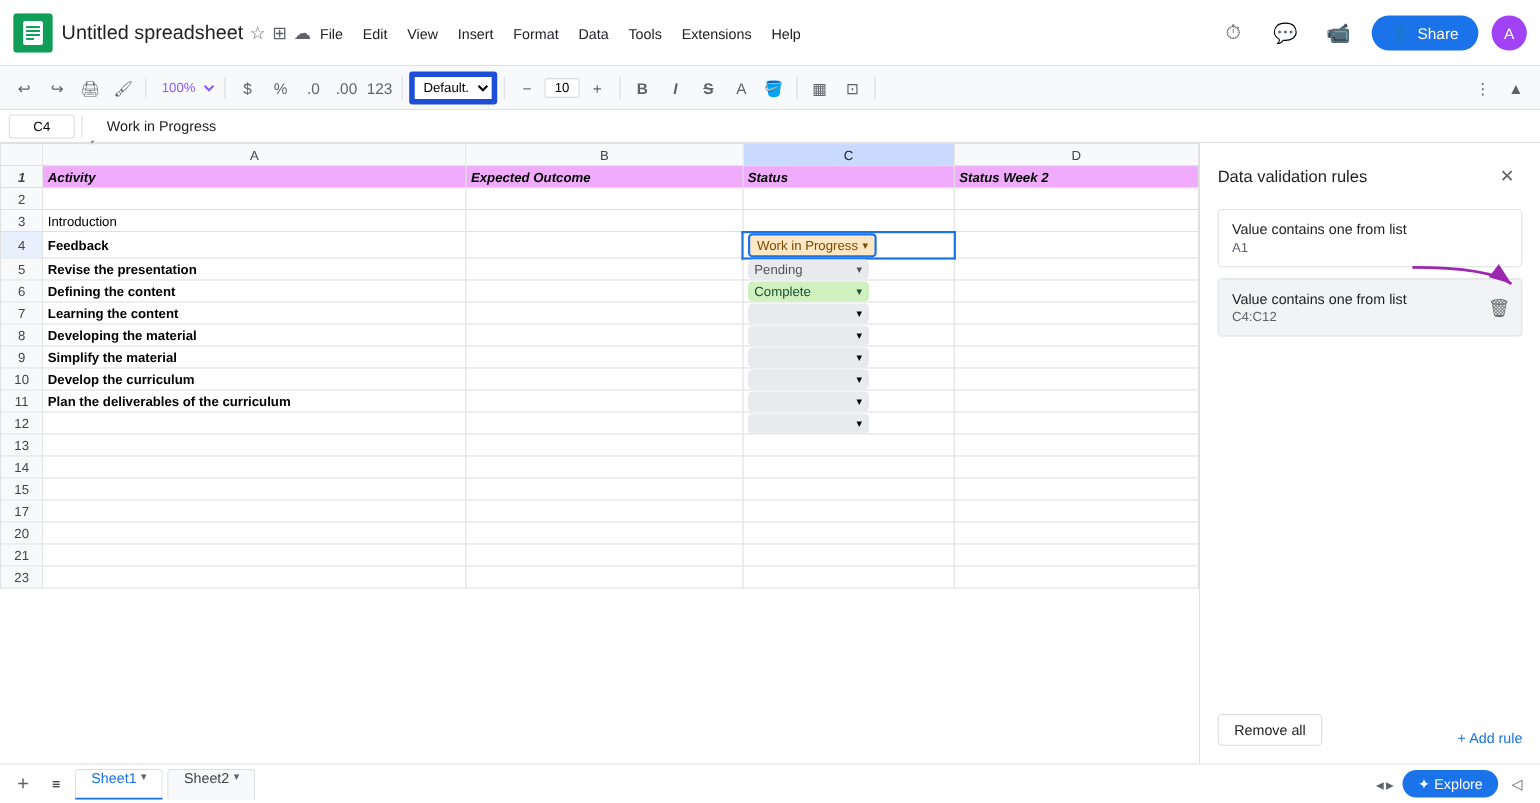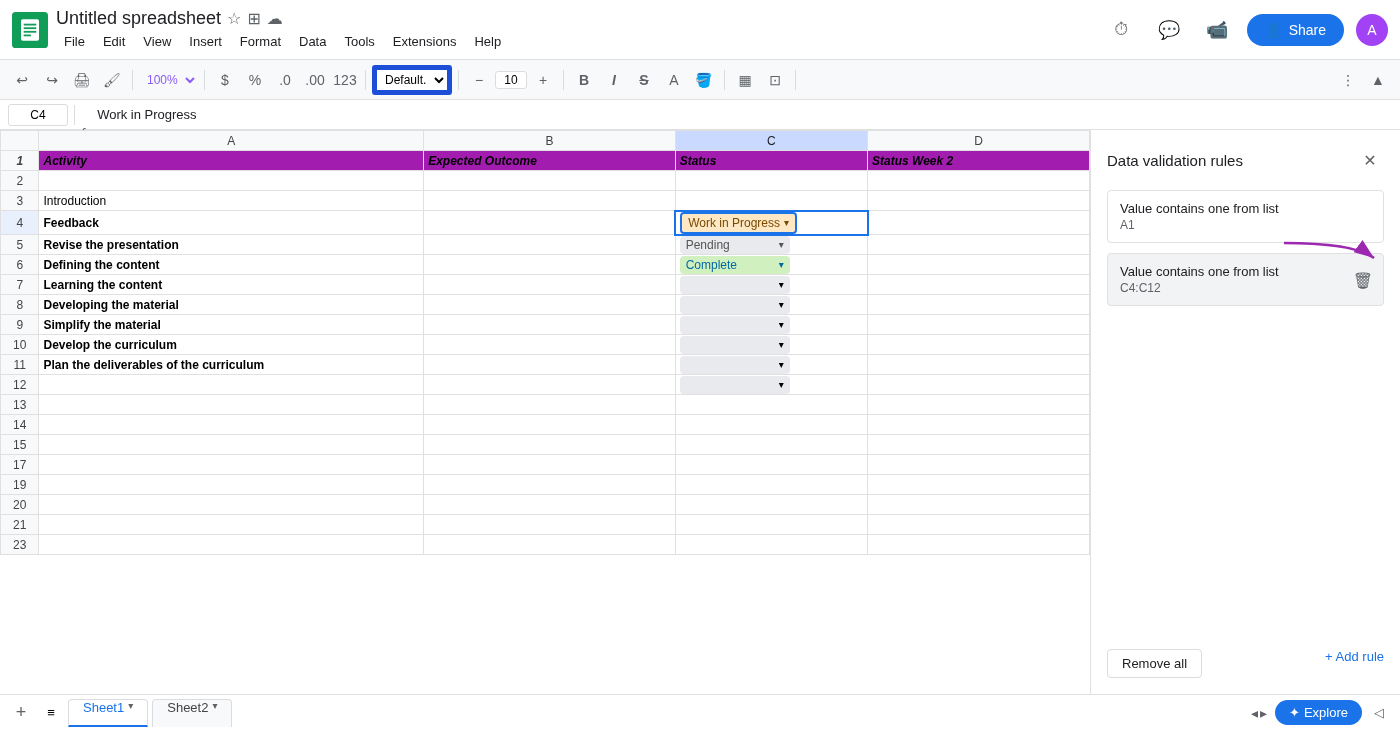--- a/index.html
+++ b/index.html
@@ -5,21 +5,21 @@
     * { box-sizing: border-box; margin: 0; padding: 0; }
     body { font-family: Arial, sans-serif; font-size: 13px; background: #fff; overflow: hidden; width: 1400px; height: 730px; }
 
     
     #title-bar {
       display: flex; align-items: center; height: 60px; padding: 0 12px;
       background: #fff; border-bottom: 1px solid #e0e0e0;
     }
     #app-icon { width: 36px; height: 36px; margin-right: 8px; flex-shrink: 0; }
     #app-icon svg { width: 36px; height: 36px; }
-    #title-section { display: flex; flex-direction: column; flex: 1; }
+    #title-section { display: flex; flex-direction: row; flex: 1; }
     #title-row { display: flex; align-items: center; gap: 6px; }
     #spreadsheet-title { font-size: 18px; color: #202124; }
     .title-icon { font-size: 16px; color: #5f6368; cursor: pointer; }
     #menu-bar { display: flex; gap: 2px; margin-top: 2px; }
     .menu-item { font-size: 13px; color: #202124; padding: 3px 8px; border-radius: 3px; cursor: pointer; }
     #header-right { display: flex; align-items: center; gap: 12px; }
     .header-icon-btn { width: 36px; height: 36px; display: flex; align-items: center; justify-content: center; border-radius: 50%; cursor: pointer; color: #5f6368; font-size: 18px; }
     #share-btn { background: #1a73e8; color: #fff; border: none; border-radius: 20px; padding: 8px 18px; font-size: 14px; cursor: pointer; display: flex; align-items: center; gap: 6px; }
     #avatar { width: 32px; height: 32px; border-radius: 50%; background: #a142f4; color: #fff; display: flex; align-items: center; justify-content: center; font-size: 14px; cursor: pointer; }
 
@@ -58,53 +58,53 @@
     th, td { border: 1px solid #e0e0e0; font-size: 12px; }
     th { background: #f8f9fa; color: #444; font-weight: 400; text-align: center; position: sticky; top: 0; z-index: 2; height: 20px; min-width: 26px; }
     td { height: 20px; padding: 0 4px; white-space: nowrap; vertical-align: middle; }
     .row-header { background: #f8f9fa; text-align: center; width: 26px; min-width: 26px; font-weight: 400; color: #444; position: sticky; left: 0; z-index: 1; }
     .col-a { min-width: 260px; width: 260px; }
     .col-b { min-width: 170px; width: 170px; }
     .col-c { min-width: 130px; width: 130px; }
     .col-d { min-width: 150px; width: 150px; }
 
     
-    .header-row td { background: #a21caf; font-weight: bold; font-style: italic; }
+    .header-row td { background: #f0abfc; font-weight: bold; font-style: italic; }
     .header-row td:first-child { background: #f8f9fa; }
 
     
     .col-c-header { background: #c9d9ff !important; color: #202124; }
 
     
     .active-cell { border: 2px solid #1a73e8 !important; position: relative; }
 
     
     .chip { display: inline-flex; align-items: center; border-radius: 4px; padding: 2px 6px; font-size: 12px; gap: 4px; }
     .chip-wip { background: #fde7c4; color: #7a4a00; border: 2px solid #1a73e8; min-width: 110px; }
     .chip-pending { background: #e8eaed; color: #555; min-width: 110px; }
-    .chip-complete { background: #d0f0c0; color: #0369a1; min-width: 110px; }
+    .chip-complete { background: #d0f0c0; color: #14532d; min-width: 110px; }
     .chip-empty { background: #e8eaed; min-width: 110px; height: 18px; }
     .chip-arrow { margin-left: auto; font-size: 10px; }
 
     
     #dv-panel {
       width: 310px; min-width: 310px; background: #fff; border-left: 1px solid #e0e0e0;
       display: flex; flex-direction: column; padding: 16px;
     }
     #dv-header { display: flex; align-items: center; justify-content: space-between; margin-bottom: 16px; }
     #dv-title { font-size: 15px; color: #202124; font-weight: 500; }
     #dv-close { width: 28px; height: 28px; display: flex; align-items: center; justify-content: center; border-radius: 50%; cursor: pointer; color: #5f6368; font-size: 16px; }
 
     .dv-rule { border: 1px solid #e0e0e0; border-radius: 4px; padding: 10px 12px; margin-bottom: 10px; cursor: pointer; position: relative; }
     .dv-rule-active { background: #f1f3f4; }
     .dv-rule-label { font-size: 13px; color: #202124; font-weight: 500; }
     .dv-rule-range { font-size: 12px; color: #5f6368; margin-top: 2px; }
     .dv-delete-btn { position: absolute; right: 10px; top: 50%; transform: translateY(-50%); color: #5f6368; cursor: pointer; font-size: 16px; }
 
-    .dv-footer { display: flex; align-items: flex-start; justify-content: space-between; margin-top: 4px; }
+    .dv-footer { display: flex; align-items: flex-end; justify-content: space-between; margin-top: 4px; }
     #remove-all-btn { border: 1px solid #dadce0; background: #fff; border-radius: 4px; padding: 6px 14px; font-size: 13px; cursor: pointer; color: #202124; }
     #add-rule-btn { border: none; background: none; color: #1a73e8; font-size: 13px; cursor: pointer; display: flex; align-items: center; gap: 4px; }
 
     
     #bottom-bar {
       height: 36px; background: #fff; border-top: 1px solid #e0e0e0;
       display: flex; align-items: center; padding: 0 8px; gap: 4px;
     }
     #add-sheet-btn { width: 26px; height: 26px; display: flex; align-items: center; justify-content: center; border-radius: 50%; cursor: pointer; color: #5f6368; font-size: 18px; }
     .sheet-tab { height: 28px; padding: 0 14px; border-radius: 4px 4px 0 0; display: flex; gap: 4px; cursor: pointer; font-size: 13px; border: 1px solid #dadce0; border-bottom: none; }
@@ -389,27 +389,20 @@
               <td class="col-d"></td>
             </tr>
           <tr>
               <td class="row-header">17</td>
               <td class="col-a"></td>
               <td class="col-b"></td>
               <td class="col-c"></td>
               <td class="col-d"></td>
             </tr>
           <tr>
-              <td class="row-header">19</td>
-              <td class="col-a"></td>
-              <td class="col-b"></td>
-              <td class="col-c"></td>
-              <td class="col-d"></td>
-            </tr>
-          <tr>
               <td class="row-header">20</td>
               <td class="col-a"></td>
               <td class="col-b"></td>
               <td class="col-c"></td>
               <td class="col-d"></td>
             </tr>
           <tr>
               <td class="row-header">21</td>
               <td class="col-a"></td>
               <td class="col-b"></td>

